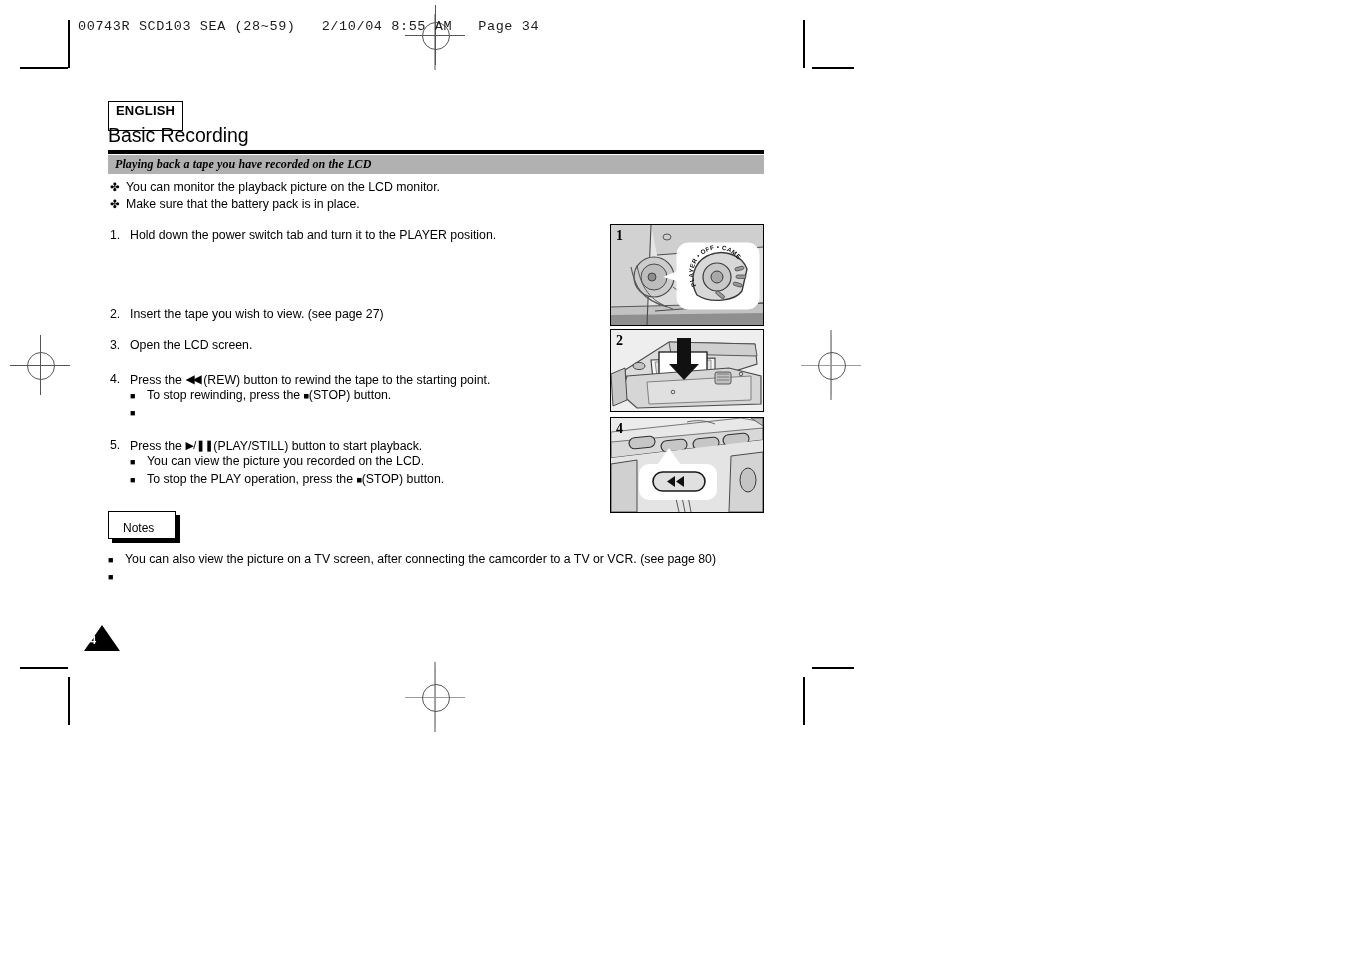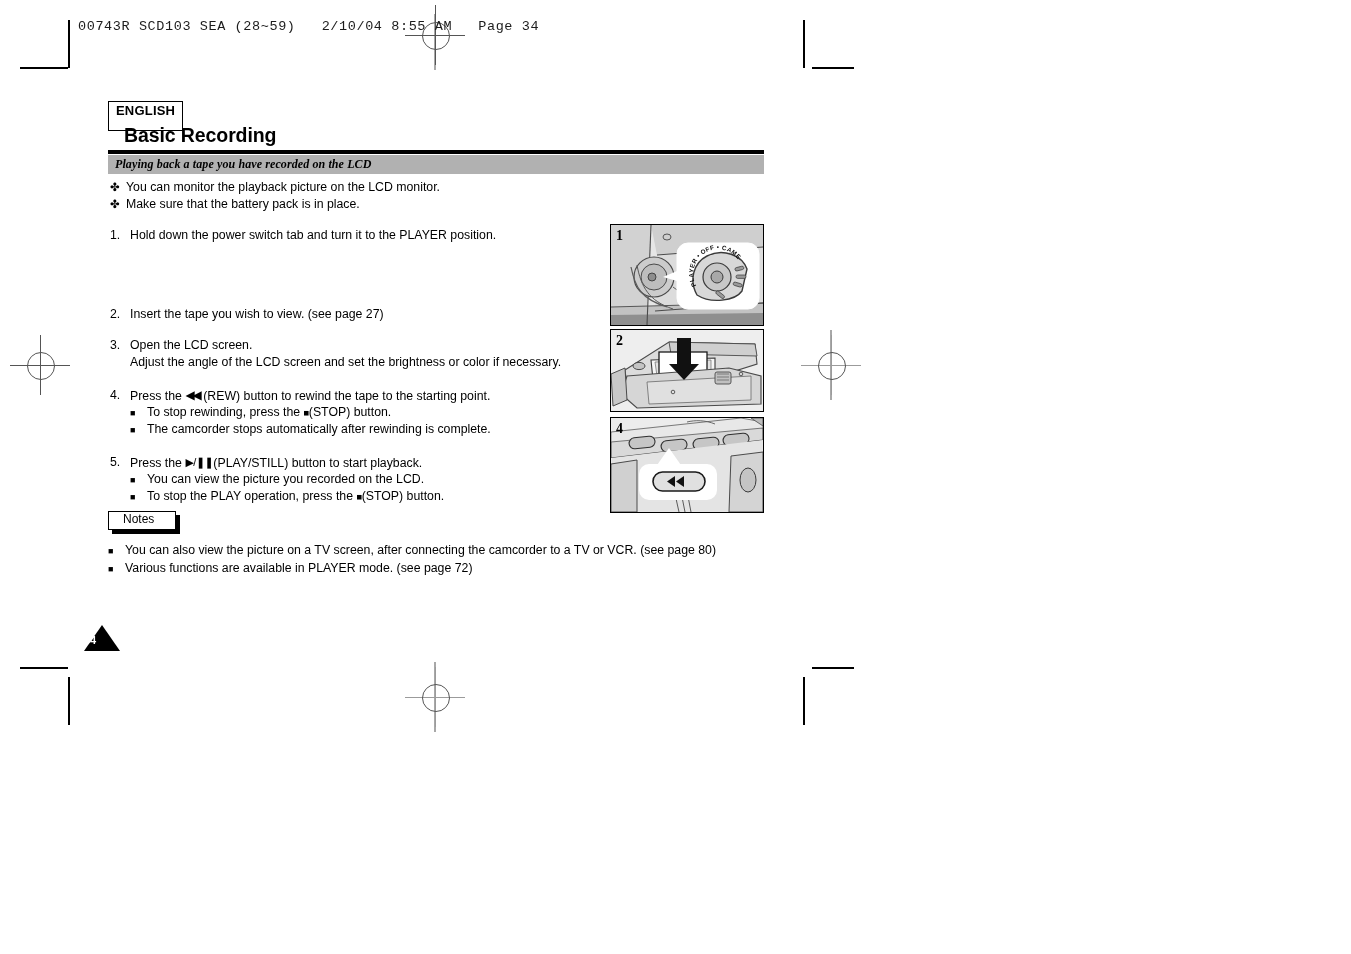--- a/index.html
+++ b/index.html
@@ -70,23 +70,23 @@
     border: 1.6px solid #000;
     padding: 1px 7px 12px 7px;
     font-size: 13px;
     font-weight: bold;
     letter-spacing: 0.2px;
     line-height: 15px;
   }
 
   .chapter-title {
     position: absolute;
-    left: 124px; top: 124px;
+    left: 108px; top: 124px;
     font-size: 19.5px;
-    font-weight: bold;
+    font-weight: normal;
     letter-spacing: -0.1px;
   }
 
   .title-rule {
     position: absolute;
     left: 108px; top: 150px;
     width: 656px; height: 3.5px;
     background: #000;
   }
 
@@ -182,21 +182,21 @@
     position: absolute;
     left: 108px; top: 511px;
     width: 660px;
   }
   .notes-tab {
     position: relative;
     width: 68px;
     border: 1.4px solid #000;
     background: #fff;
     font-size: 12px;
-    padding: 0 0 3px 14px;
+    padding: 9px 0 3px 14px;
     box-sizing: border-box;
     box-shadow: 4px 4px 0 0 #000;
   }
   .notes-list { margin-top: 12px; }
   .note-row {
     display: flex;
     align-items: baseline;
     font-size: 12.3px;
     line-height: 16.5px;
   }
@@ -331,21 +331,20 @@
         <span class="step-text">Insert the tape you wish to view. (see page 27)</span>
       </div>
     </div>
     <div class="gap-2"></div>
 
     <div class="step">
       <div class="step-head">
         <span class="step-num">3.</span>
         <span class="step-text">Open the LCD screen.</span>
       </div>
-      <div class="step-cont">Adjust the angle of the LCD screen and set the brightness or color if necessary.</div>
     </div>
     <div class="gap-3"></div>
 
     <div class="step">
       <div class="step-head">
         <span class="step-num">4.</span>
         <span class="step-text">
           <span>Press the</span>
           <span class="glyph glyph-rew">◀◀</span>
           <span>(REW) button to rewind the tape to the starting point.</span>
@@ -353,21 +352,20 @@
       </div>
       <div class="sub">
         <span class="sq">■</span>
         <span>
           <span>To stop rewinding, press the</span>
           <span class="glyph glyph-stop">■</span><span>(STOP) button.</span>
         </span>
       </div>
       <div class="sub">
         <span class="sq">■</span>
-        <span>The camcorder stops automatically after rewinding is complete.</span>
       </div>
     </div>
     <div class="gap-4"></div>
 
     <div class="step">
       <div class="step-head">
         <span class="step-num">5.</span>
         <span class="step-text">
           <span>Press the</span>
           <span class="glyph glyph-play">▶/❚❚</span><span>(PLAY/STILL) button to start playback.</span>
@@ -390,21 +388,20 @@
 
   <div class="notes-wrap">
     <div class="notes-tab">Notes</div>
     <div class="notes-list">
       <div class="note-row">
         <span class="sq">■</span>
         <span>You can also view the picture on a TV screen, after connecting the camcorder to a TV or VCR. (see page 80)</span>
       </div>
       <div class="note-row">
         <span class="sq">■</span>
-        <span>Various functions are available in PLAYER mode. (see page 72)</span>
       </div>
     </div>
   </div>
 
   <div class="page-num">
     <div class="tri"></div>
     <div class="num">34</div>
   </div>
 
   <div class="panel" style="left:610px;top:224px;width:152px;height:100px;">

